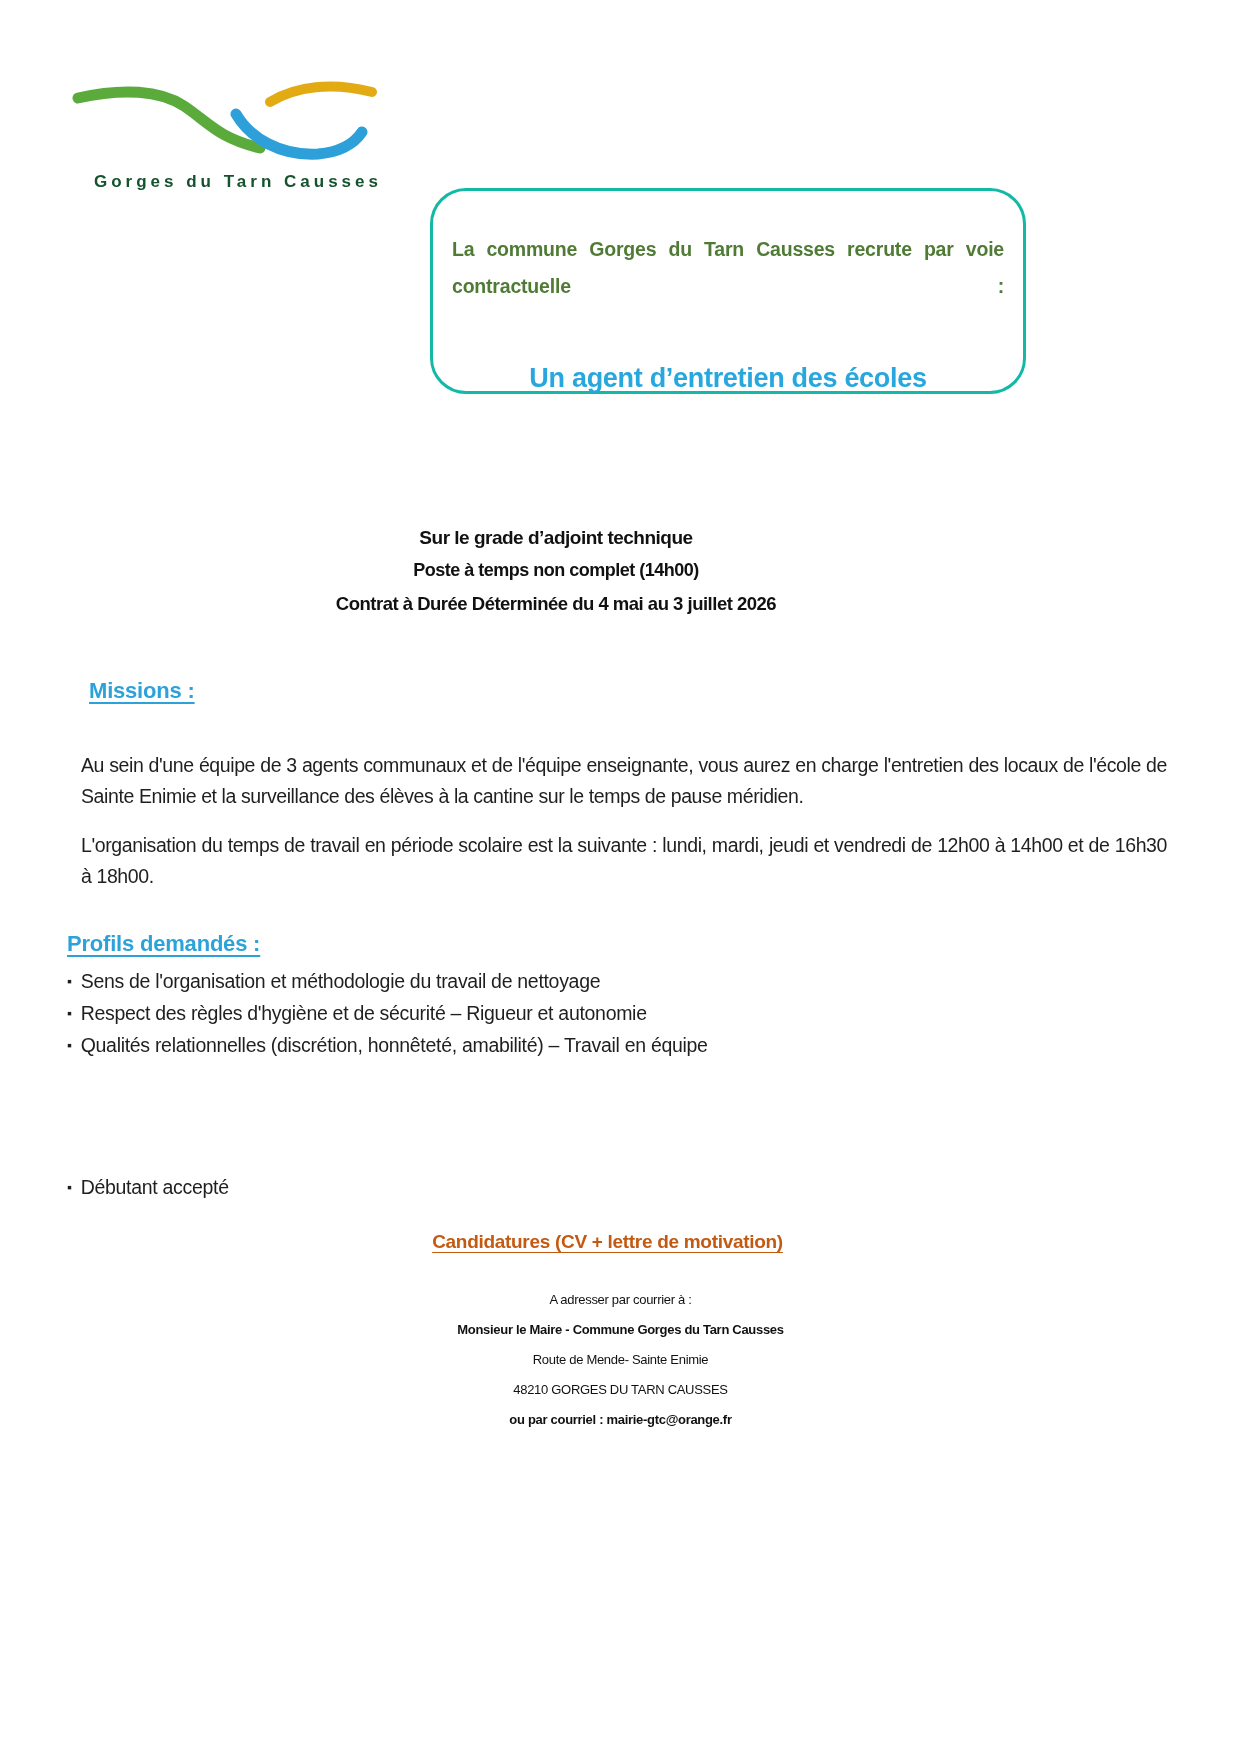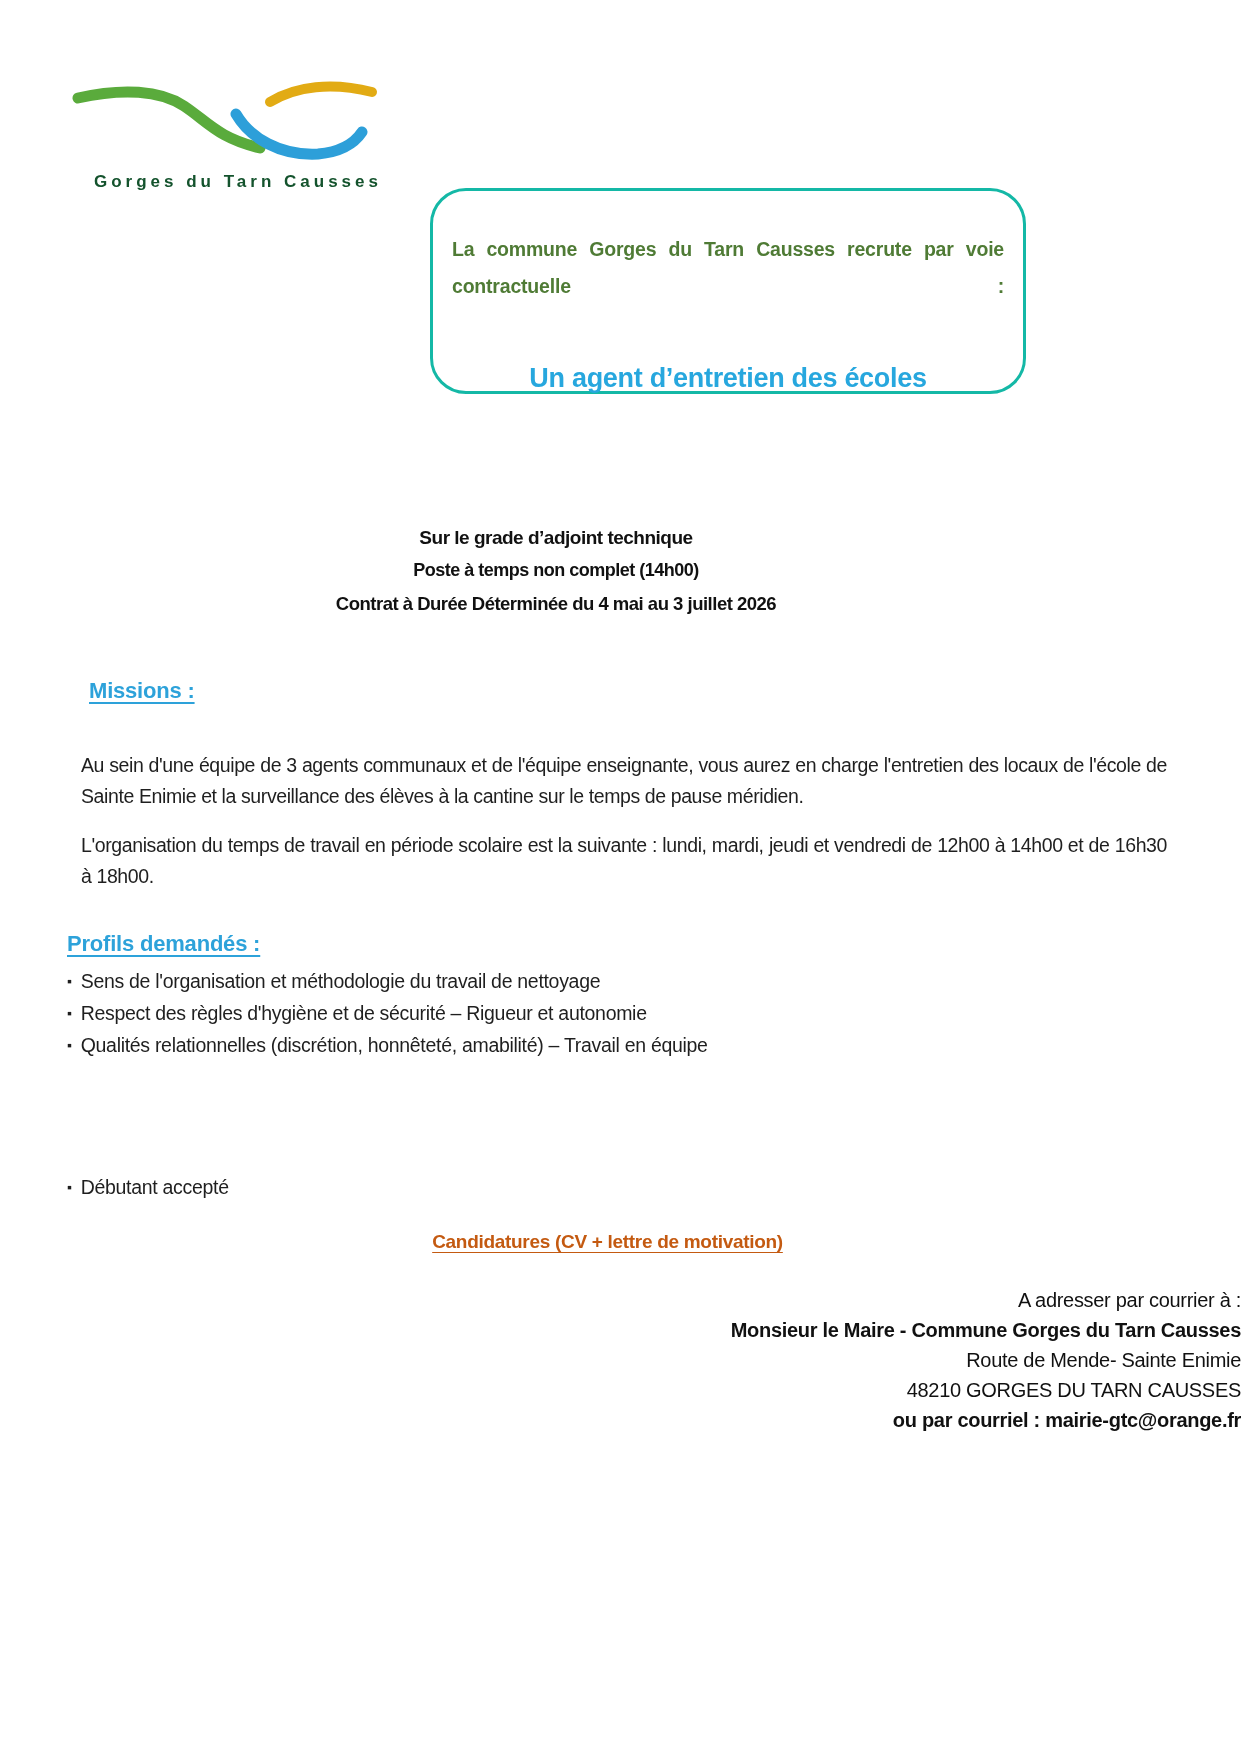--- a/index.html
+++ b/index.html
@@ -68,22 +68,22 @@
   .bullet-glyph { font-size:14px; margin-right:9px; position:relative; top:-2px; }
   .bullet-single { position:absolute; left:67px; top:1172px; }
 
   
   .cand-heading {
     position:absolute; left:0; top:1231px; width:1215px; text-align:center;
     color:#c45a11; font-weight:bold; font-size:19px; letter-spacing:-0.3px;
     text-decoration:underline; text-underline-offset:4px;
   }
   .cand-block {
-    position:absolute; left:0; top:1285px; width:1241px; text-align:right;
-    font-size:20px; line-height:30px; letter-spacing:-0.3px; color:#111;
+    position:absolute; left:0; top:1285px; width:1241px; text-align:center;
+    font-size:13px; line-height:30px; letter-spacing:-0.3px; color:#111;
   }
   .cand-line-bold { font-weight:bold; }
 </style>
 </head>
 <body>
 
 <div class="page">
 
   <div class="logo">
     <svg width="322" height="108" viewBox="0 0 322 108">

